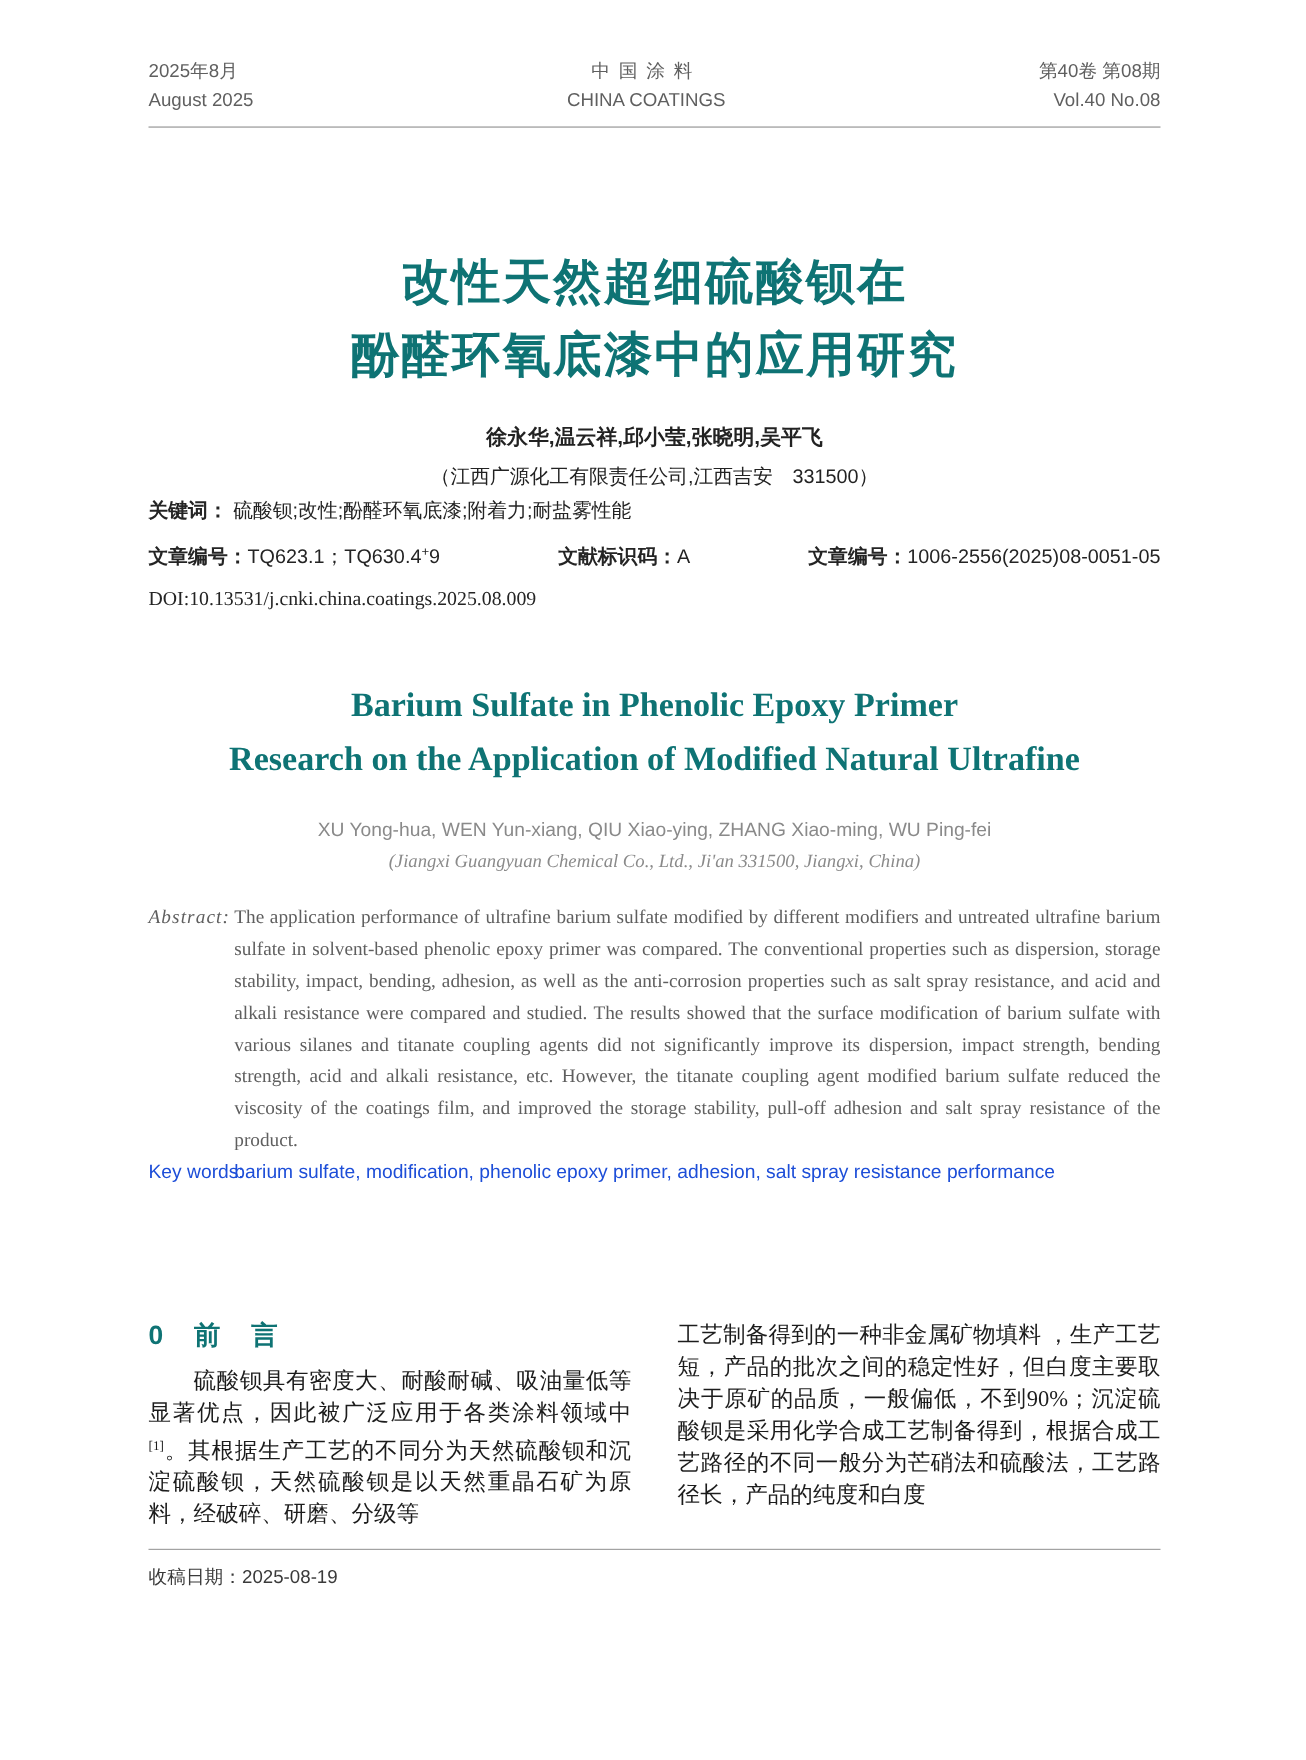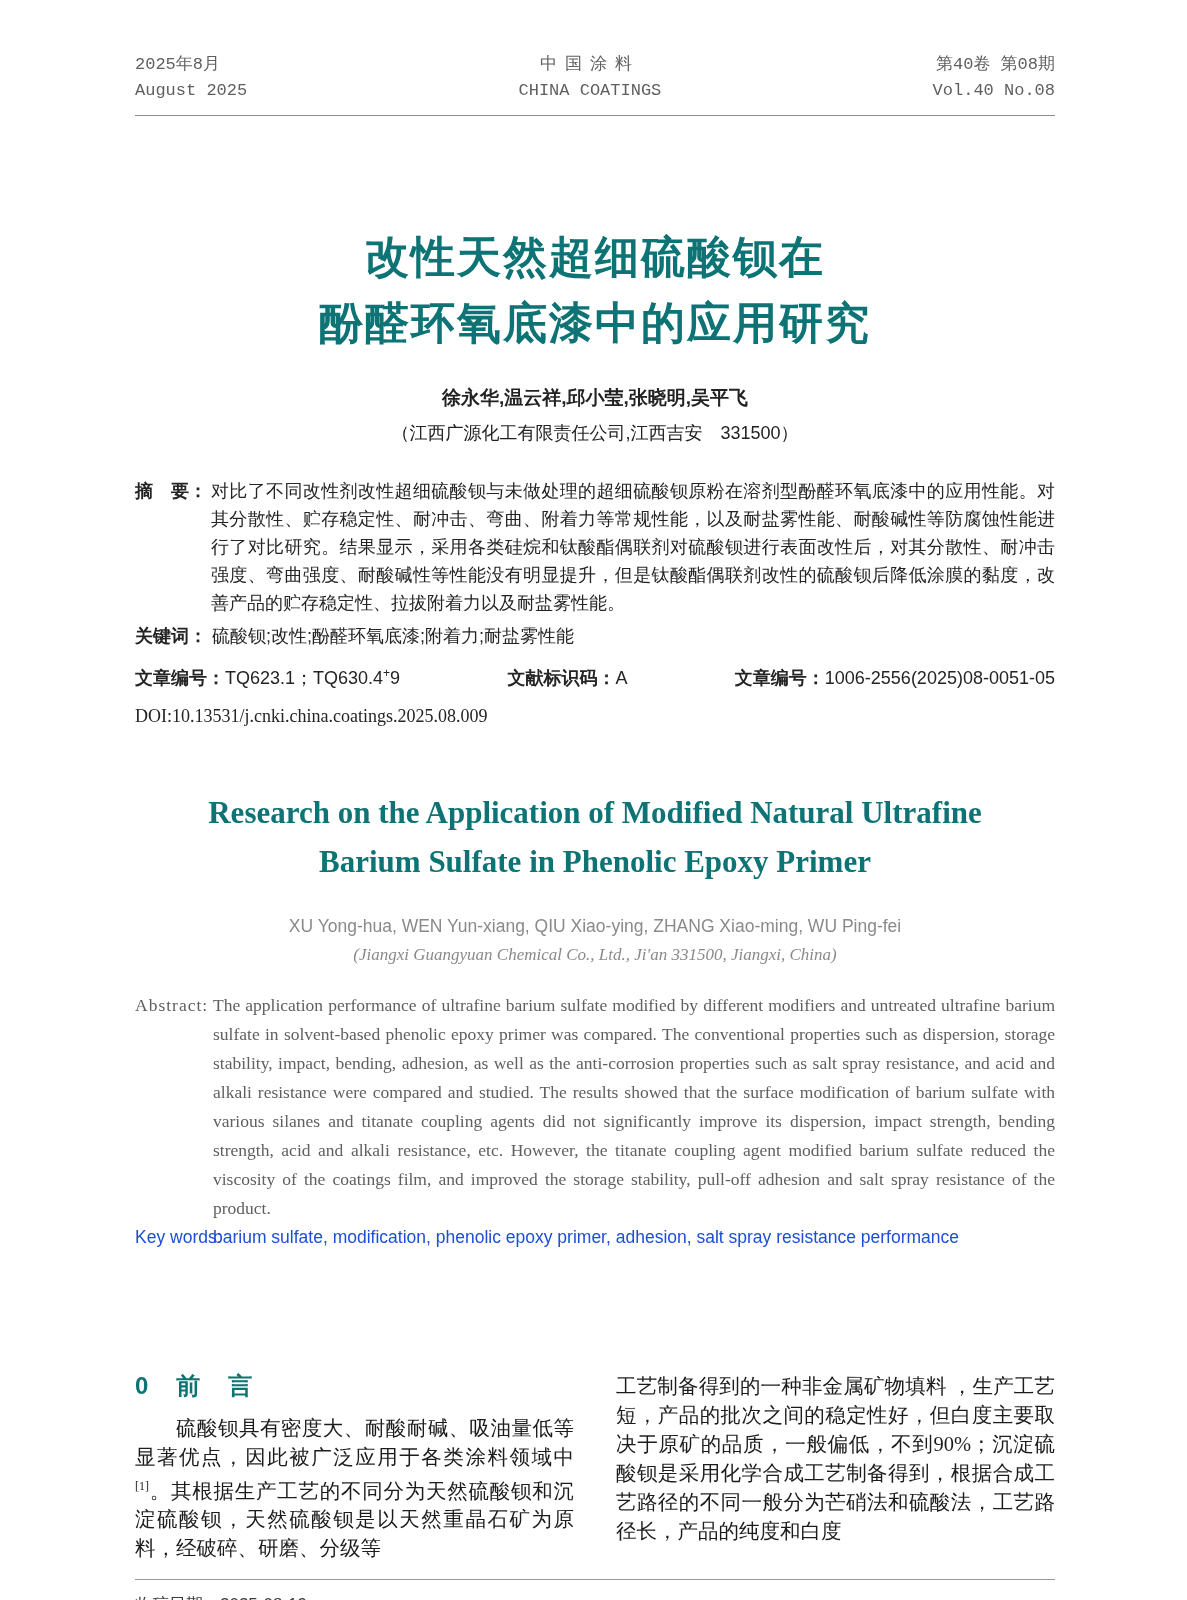--- a/index.html
+++ b/index.html
@@ -7,21 +7,21 @@
     width:1187px;height:1600px;position:relative;background:#ffffff;
     font-family:"Liberation Sans","DejaVu Sans",sans-serif;color:#1f1f1f;
     overflow:hidden;
   }
   .page{position:absolute;left:135px;top:0;width:920px;}
 
   
   .running-head{
     display:flex;justify-content:space-between;align-items:flex-end;
     padding-top:52px;padding-bottom:12px;border-bottom:1.5px solid #8e8e8e;
-    color:#5f5f5f;font-size:17px;line-height:1.5;font-family:Liberation Mono, monospace;
+    color:#5f5f5f;font-size:17px;line-height:1.5;
   }
   .rh-col{white-space:nowrap;}
   .rh-center{text-align:center;}
   .rh-right{text-align:right;}
   .rh-journal-cn{letter-spacing:8px;}
 
   
   .title-cn{
     margin-top:108px;text-align:center;color:#0e7374;
     font-size:44px;font-weight:700;line-height:1.5;letter-spacing:2px;
@@ -57,21 +57,21 @@
   .authors-en{margin-top:30px;text-align:center;font-size:17.5px;color:#8a8a8a;}
   .affil-en{
     margin-top:8px;text-align:center;font-size:17px;color:#8a8a8a;
     font-family:"Liberation Serif","DejaVu Serif",serif;font-style:italic;
   }
   .abstract-en{
     position:relative;margin-top:26px;padding-left:78px;
     font-family:"Liberation Serif","DejaVu Serif",serif;
     font-size:17.5px;line-height:29px;text-align:justify;color:#5f5f5f;
   }
-  .abstract-en .blk-label-en{position:absolute;left:0;top:0;letter-spacing:1px;}
+  .abstract-en .blk-label-en{position:absolute;left:0;top:0;letter-spacing:1px;font-style:italic;}
   .keywords-en{
     position:relative;margin-top:0;padding-left:78px;
     font-family:Liberation Sans, sans-serif;
     font-size:17.5px;line-height:29px;color:#1d4ed8;
   }
   .keywords-en .blk-label-en{position:absolute;left:0;top:0;}
 
   
   .intro{display:flex;gap:42px;margin-top:118px;}
   .col{width:439px;}
@@ -114,24 +114,20 @@
   </div>
 
   <h1 class="title-cn">
     <div>改性天然超细硫酸钡在</div>
     <div>酚醛环氧底漆中的应用研究</div>
   </h1>
 
   <div class="authors-cn">徐永华,温云祥,邱小莹,张晓明,吴平飞</div>
   <div class="affil-cn">（江西广源化工有限责任公司,江西吉安　331500）</div>
 
-  <div class="abstract-cn">
-    <span class="blk-label">摘　要：</span>
-    <span>对比了不同改性剂改性超细硫酸钡与未做处理的超细硫酸钡原粉在溶剂型酚醛环氧底漆中的应用性能。对其分散性、贮存稳定性、耐冲击、弯曲、附着力等常规性能，以及耐盐雾性能、耐酸碱性等防腐蚀性能进行了对比研究。结果显示，采用各类硅烷和钛酸酯偶联剂对硫酸钡进行表面改性后，对其分散性、耐冲击强度、弯曲强度、耐酸碱性等性能没有明显提升，但是钛酸酯偶联剂改性的硫酸钡后降低涂膜的黏度，改善产品的贮存稳定性、拉拔附着力以及耐盐雾性能。</span>
-  </div>
 
   <div class="keywords-cn">
     <span class="blk-label">关键词：</span>
     <span>硫酸钡;改性;酚醛环氧底漆;附着力;耐盐雾性能</span>
   </div>
 
   <div class="meta-row">
     <div>
       <span class="blk-label">文章编号：</span><span>TQ623.1；TQ630.4</span><sup>+</sup><span>9</span>
     </div>
@@ -139,22 +135,22 @@
       <span class="blk-label">文献标识码：</span><span>A</span>
     </div>
     <div>
       <span class="blk-label">文章编号：</span><span>1006-2556(2025)08-0051-05</span>
     </div>
   </div>
 
   <div class="doi-line">DOI:10.13531/j.cnki.china.coatings.2025.08.009</div>
 
   <h2 class="title-en">
+    <div>Barium Sulfate in Phenolic Epoxy Primer</div>
     <div>Research on the Application of Modified Natural Ultrafine</div>
-    <div>Barium Sulfate in Phenolic Epoxy Primer</div>
   </h2>
 
   <div class="authors-en">XU Yong-hua, WEN Yun-xiang, QIU Xiao-ying, ZHANG Xiao-ming, WU Ping-fei</div>
   <div class="affil-en">(Jiangxi Guangyuan Chemical Co., Ltd., Ji'an 331500, Jiangxi, China)</div>
 
   <div class="abstract-en">
     <span class="blk-label-en">Abstract:</span>
     <span>The application performance of ultrafine barium sulfate modified by different modifiers and untreated ultrafine barium sulfate in solvent-based phenolic epoxy primer was compared. The conventional properties such as dispersion, storage stability, impact, bending, adhesion, as well as the anti-corrosion properties such as salt spray resistance, and acid and alkali resistance were compared and studied. The results showed that the surface modification of barium sulfate with various silanes and titanate coupling agents did not significantly improve its dispersion, impact strength, bending strength, acid and alkali resistance, etc. However, the titanate coupling agent modified barium sulfate reduced the viscosity of the coatings film, and improved the storage stability, pull-off adhesion and salt spray resistance of the product.</span>
   </div>
 

